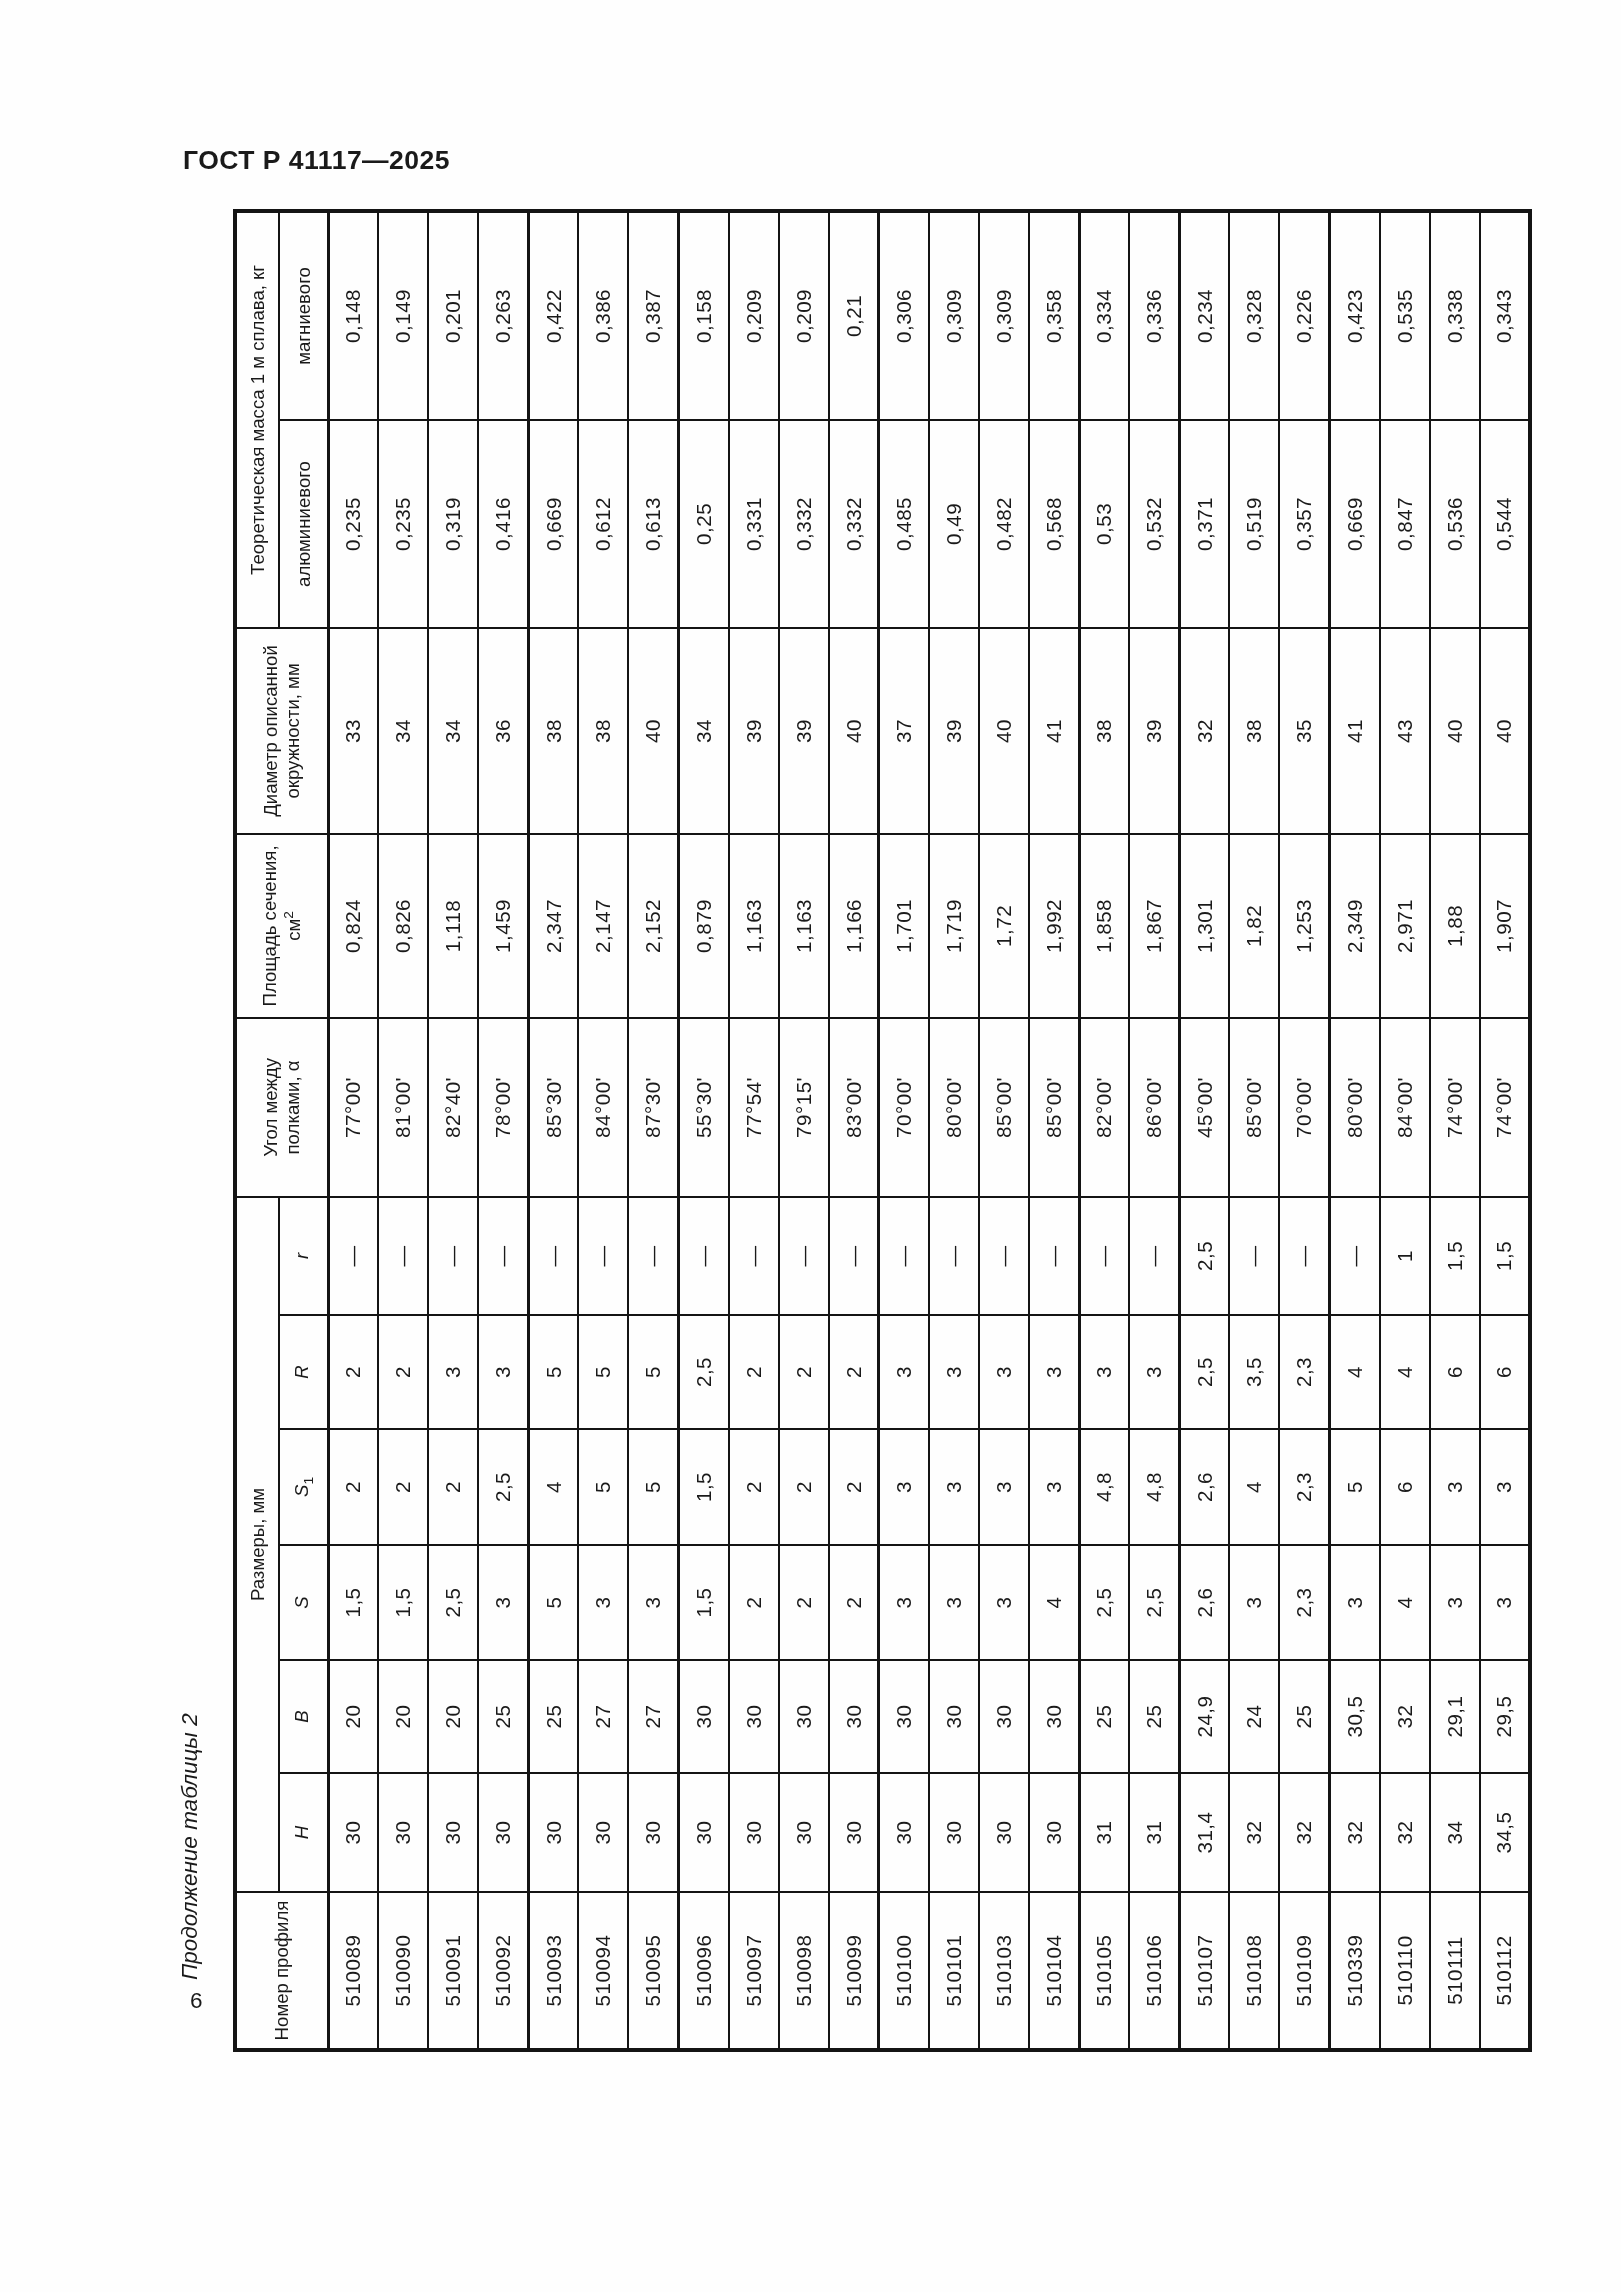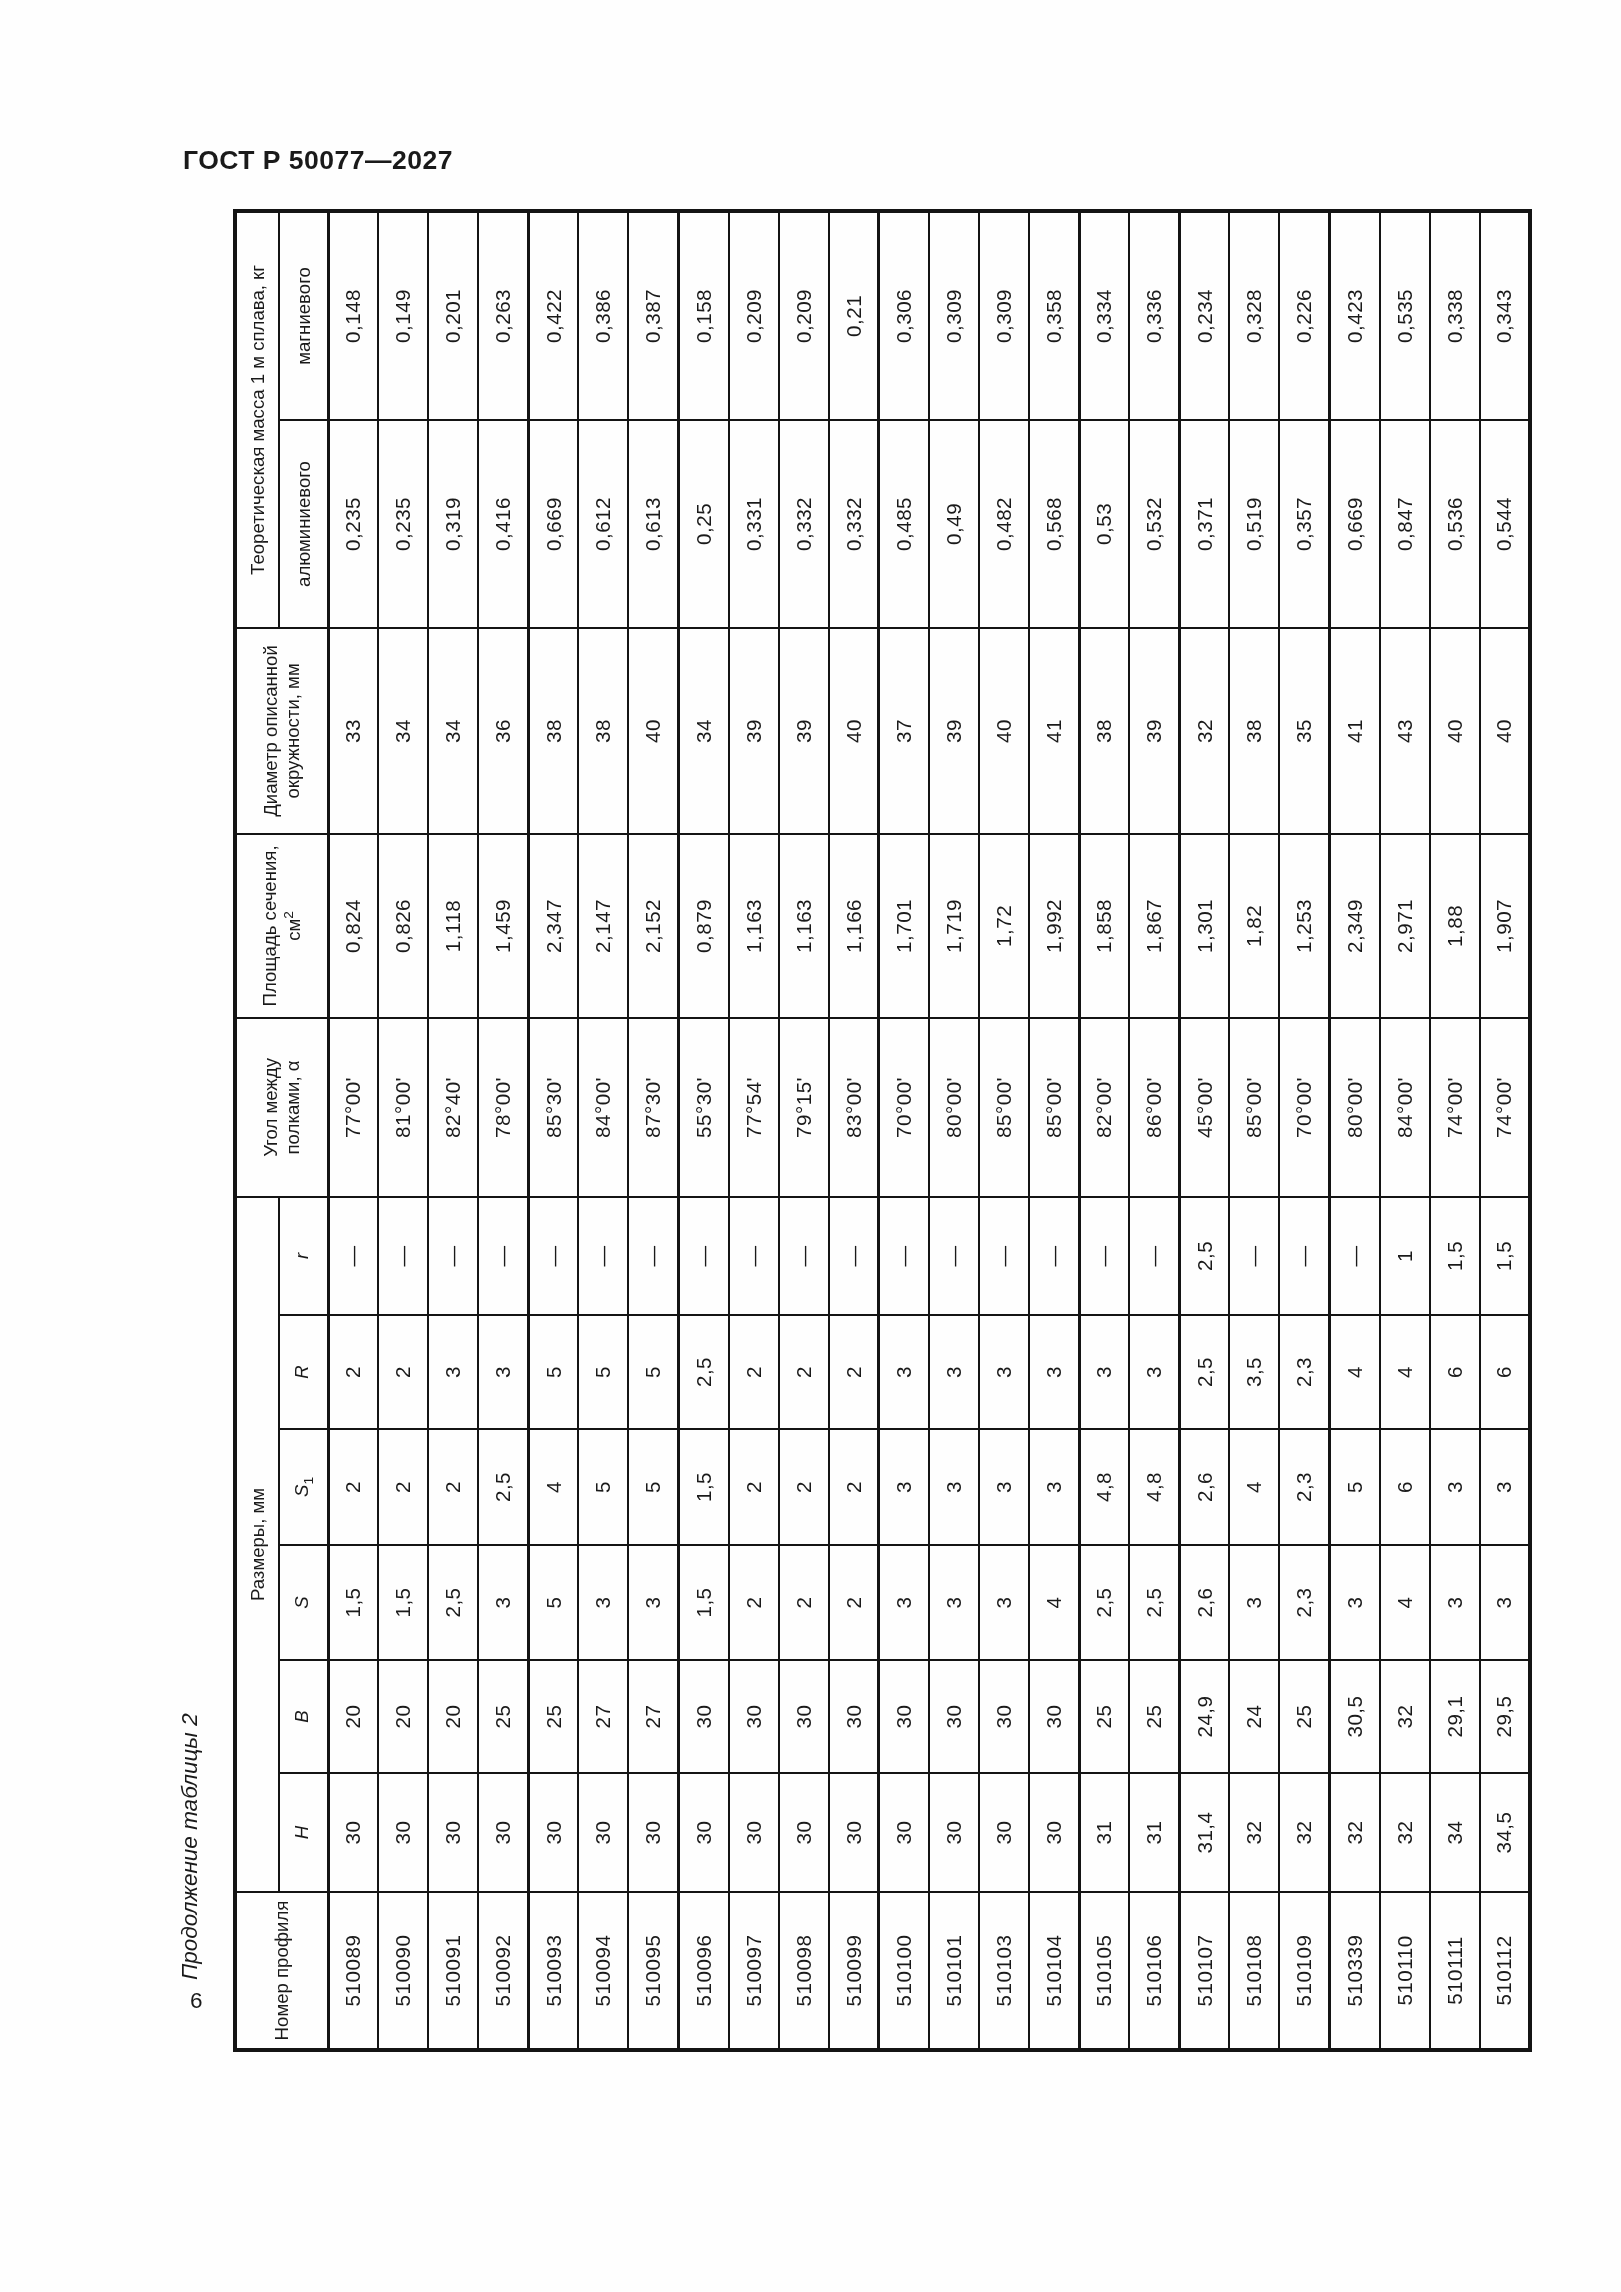--- a/index.html
+++ b/index.html
@@ -54,21 +54,21 @@
   th i{font-style:italic;}
   sub{font-size:13.7px;}
   sup{font-size:13.7px;}
   .hdr-pad{display:inline-block;padding:2px 3.9px;}
 </style>
 </head>
 <body>
 
 <div class="page">
 
-  <div class="doc-title">ГОСТ Р 50077—2027</div>
+  <div class="doc-title">ГОСТ Р 41117—2025</div>
 
   <div class="caption-rot">
     <span>Продолжение таблицы 2</span>
   </div>
 
   <div class="page-num">6</div>
 
   <div class="rot-wrap">
     <table class="profiles">
       <colgroup>

